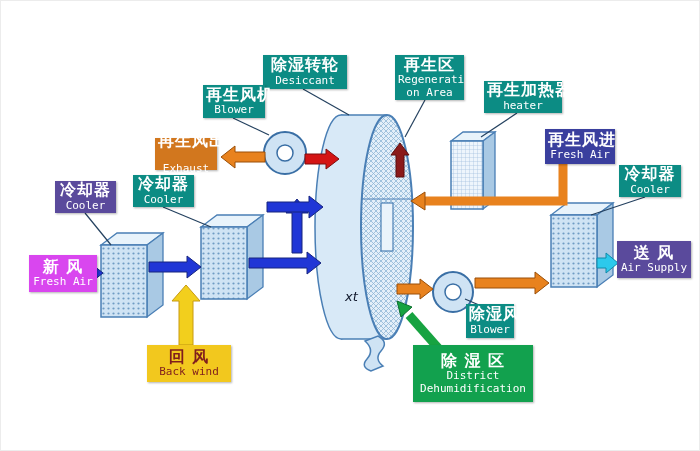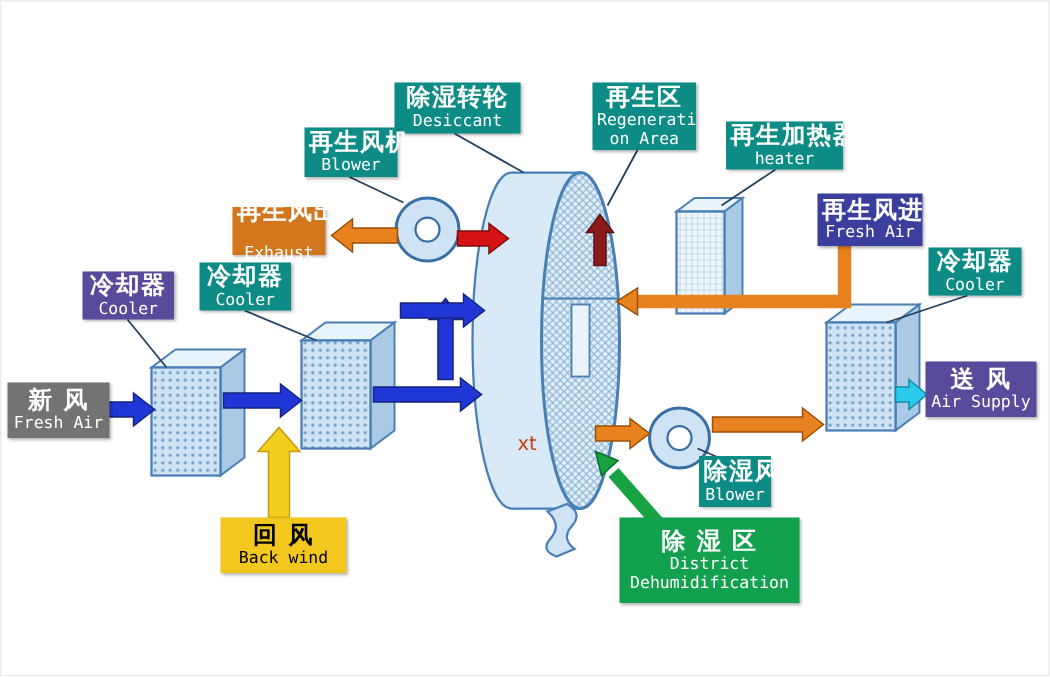--- a/index.html
+++ b/index.html
@@ -9,36 +9,36 @@
     overflow:hidden;font-family:"DejaVu Sans",sans-serif;border:1px solid #ececec;
   }
   .stage svg{position:absolute;left:0;top:0}
   .label{
     position:absolute;color:#fff;text-align:center;display:flex;flex-direction:column;
     justify-content:center;line-height:1.15;padding:2px 3px;
     box-shadow:1px 1px 2px rgba(0,0,0,.3);
   }
   .label .zh{font-size:16px;font-weight:bold;letter-spacing:1px;white-space:nowrap}
   .label .en{font-size:11px;font-weight:normal;font-family:"DejaVu Sans Mono",monospace;white-space:nowrap}
-  .label.dark-text{color:#000000}
+  .label.dark-text{color:#7f1d1d}
   .lbl-desiccant{left:262px;top:54px;width:84px;height:34px}
   .lbl-regen-area{left:394px;top:54px;width:69px;height:45px}
   .lbl-regen-blower{left:202px;top:84px;width:62px;height:33px}
   .lbl-regen-heater{left:483px;top:80px;width:78px;height:32px}
   .lbl-exhaust{left:154px;top:137px;width:62px;height:32px}
   .lbl-regen-fresh{left:544px;top:128px;width:70px;height:35px}
   .lbl-cooler-left{left:54px;top:180px;width:61px;height:32px}
   .lbl-cooler-mid{left:132px;top:174px;width:61px;height:32px}
   .lbl-cooler-right{left:618px;top:164px;width:62px;height:32px}
   .lbl-fresh-air{left:4px;top:254px;width:68px;height:37px}
   .lbl-back-wind{left:146px;top:344px;width:84px;height:37px}
   .lbl-dehumid-blower{left:465px;top:303px;width:48px;height:34px}
   .lbl-air-supply{left:616px;top:240px;width:74px;height:37px}
   .lbl-dehumid-district{left:412px;top:344px;width:120px;height:57px}
-  .watermark{position:absolute;left:344px;top:288px;font-size:13px;color:#c2410c}
+  .watermark{position:absolute;left:344px;top:288px;font-size:13px;font-style:italic;color:#0f172a}
 </style>
 </head>
 <body>
 
 <div class="stage">
 
   <svg width="700" height="451" viewBox="0 0 700 451">
     <defs>
       <pattern id="p-cross" width="5" height="5" patternUnits="userSpaceOnUse">
         <rect width="5" height="5" fill="#e4eff9"></rect>
@@ -176,21 +176,21 @@
   <div class="label lbl-cooler-mid" style="background-color: rgb(12, 140, 132);">
     <div class="zh">冷却器</div>
     <div class="en">Cooler</div>
   </div>
 
   <div class="label lbl-cooler-right" style="background-color: rgb(12, 140, 132);">
     <div class="zh">冷却器</div>
     <div class="en">Cooler</div>
   </div>
 
-  <div class="label lbl-fresh-air" style="background-color: #737373;">
+  <div class="label lbl-fresh-air" style="background-color: #d946ef; margin-left: 24px;">
     <div class="zh">新 风</div>
     <div class="en">Fresh Air</div>
   </div>
 
   <div class="label lbl-back-wind dark-text" style="background-color: rgb(242, 200, 30);">
     <div class="zh">回 风</div>
     <div class="en">Back wind</div>
   </div>
 
   <div class="label lbl-dehumid-blower" style="background-color: rgb(12, 140, 132);">

